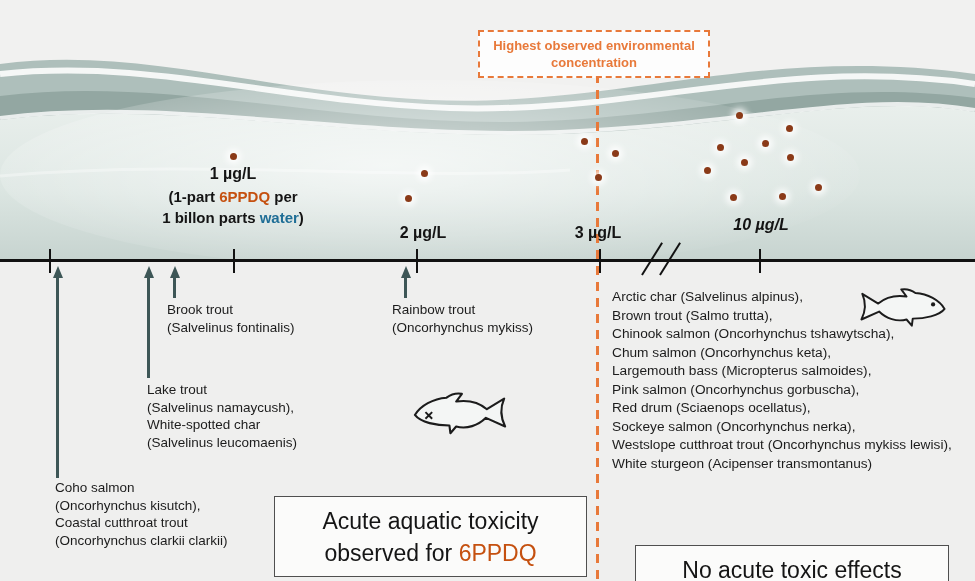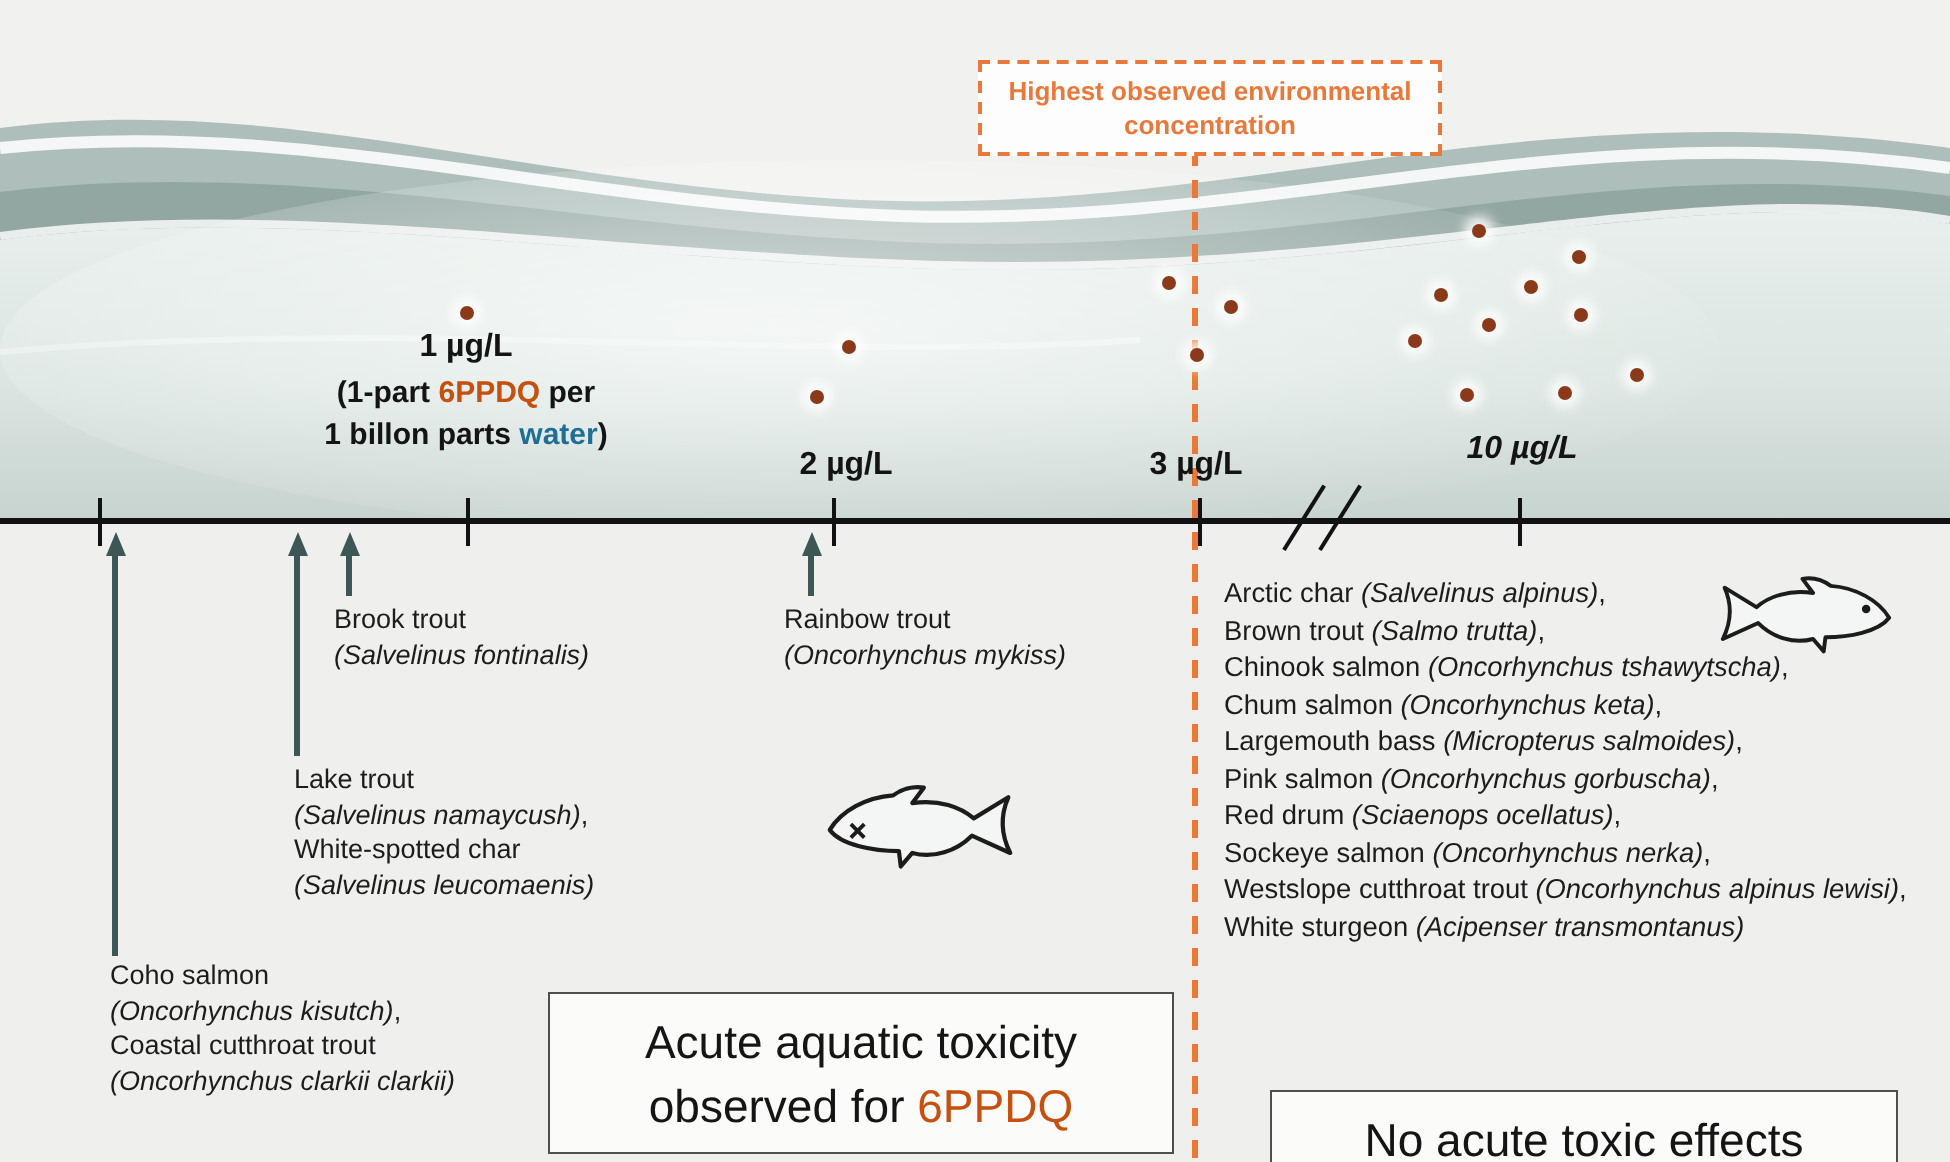--- a/index.html
+++ b/index.html
@@ -11,21 +11,21 @@
   }
   .water{position:absolute;left:0;top:0;z-index:0;}
   .axis{position:absolute;left:0;top:259px;width:975px;height:3px;background:var(--axis,#121212);z-index:3;}
   .tick{position:absolute;width:2.2px;height:24px;top:249px;background:#121212;z-index:3;}
   .axis-break{position:absolute;width:2.4px;height:38px;top:240px;background:#121212;transform:rotate(32deg);z-index:4;}
   .dashed-vline{
     position:absolute;left:596px;top:74px;width:2.5px;height:507px;z-index:1;
     background:repeating-linear-gradient(to bottom,var(--accent-orange,#e8793a) 0 9px,transparent 9px 16px);
   }
   .annotation-box{
-    position:absolute;left:489px;top:30px;width:228px;height:44px;z-index:5;
+    position:absolute;left:478px;top:30px;width:228px;height:44px;z-index:5;
     border:2.5px dashed var(--accent-orange,#e8793a);background:#fdfdfd;
     display:flex;flex-direction:column;align-items:center;justify-content:center;
     font-size:13px;font-weight:bold;color:var(--accent-orange,#e8793a);line-height:17px;text-align:center;
   }
   .dot{
     position:absolute;width:7px;height:7px;border-radius:50%;
     background:var(--dot,#8a3a18);
     box-shadow:0 0 6px 4px rgba(255,255,255,0.85);
     z-index:2;
   }
@@ -36,21 +36,21 @@
     text-align:center;z-index:2;white-space:nowrap;
   }
   .def-block .conc-label{margin-bottom:3px;}
   .def-line{font-weight:bold;font-size:15px;line-height:21px;color:#141414;}
   .chem{color:var(--chem-orange,#c5500f);}
   .water-word{color:var(--water-blue,#1f6e96);text-align:right;}
   .arrow{position:absolute;width:11px;display:flex;flex-direction:column;align-items:center;z-index:2;}
   .arrow-head{width:0;height:0;border-left:5.5px solid transparent;border-right:5.5px solid transparent;border-bottom:12px solid var(--arrow,#3d5656);}
   .arrow-shaft{width:3px;flex:1;background:var(--arrow,#3d5656);}
   .species{position:absolute;font-size:13.5px;line-height:17.6px;z-index:4;white-space:nowrap;}
-  .species .sci,.sp-line .sci{font-style:italic;}
+  .species .sci,.sp-line .sci{}
   .safe-list{position:absolute;left:612px;top:288px;font-size:13.7px;line-height:18.5px;z-index:4;white-space:nowrap;}
   .fish{position:absolute;z-index:4;}
   .bbox{
     position:absolute;border:1.5px solid #4f4f4f;background:#fbfbfa;z-index:5;
     display:flex;flex-direction:column;align-items:center;justify-content:center;
     font-size:23px;color:#151515;text-align:center;line-height:32px;
   }
 </style>
 </head>
 <body>
@@ -168,21 +168,21 @@
 
   <div class="safe-list" id="safe-list">
       <div class="sp-line"><span>Arctic char </span><span class="sci">(Salvelinus alpinus)</span><span>,</span></div>
       <div class="sp-line"><span>Brown trout </span><span class="sci">(Salmo trutta)</span><span>,</span></div>
       <div class="sp-line"><span>Chinook salmon </span><span class="sci">(Oncorhynchus tshawytscha)</span><span>,</span></div>
       <div class="sp-line"><span>Chum salmon </span><span class="sci">(Oncorhynchus keta)</span><span>,</span></div>
       <div class="sp-line"><span>Largemouth bass </span><span class="sci">(Micropterus salmoides)</span><span>,</span></div>
       <div class="sp-line"><span>Pink salmon </span><span class="sci">(Oncorhynchus gorbuscha)</span><span>,</span></div>
       <div class="sp-line"><span>Red drum </span><span class="sci">(Sciaenops ocellatus)</span><span>,</span></div>
       <div class="sp-line"><span>Sockeye salmon </span><span class="sci">(Oncorhynchus nerka)</span><span>,</span></div>
-      <div class="sp-line"><span>Westslope cutthroat trout </span><span class="sci">(Oncorhynchus alpinus lewisi)</span><span>,</span></div>
+      <div class="sp-line"><span>Westslope cutthroat trout </span><span class="sci">(Oncorhynchus mykiss lewisi)</span><span>,</span></div>
       <div class="sp-line"><span>White sturgeon </span><span class="sci">(Acipenser transmontanus)</span></div>
     </div>
 
   <svg class="fish" style="left:412px;top:388px;" width="96" height="52" viewBox="0 0 100 52">
     <path d="M3,27 C9,17 22,10 36,9 C40,6 46,4 52,5 L46,13 C60,11 71,15 78,21 L96,10 C92,19 92,29 97,39 L77,30 C69,38 57,42 46,39 L40,46 L39,38 C26,38 9,35 3,27 Z" fill="#f4f6f5" stroke="#1c1c1c" stroke-width="2.2" stroke-linejoin="round"></path>
     <path d="M14,24 L21,31 M21,24 L14,31" stroke="#1c1c1c" stroke-width="2"></path>
   </svg>
 
   <svg class="fish" style="left:857px;top:285px;" width="92" height="46" viewBox="0 0 100 52">
     <g transform="translate(100,0) scale(-1,1)">

